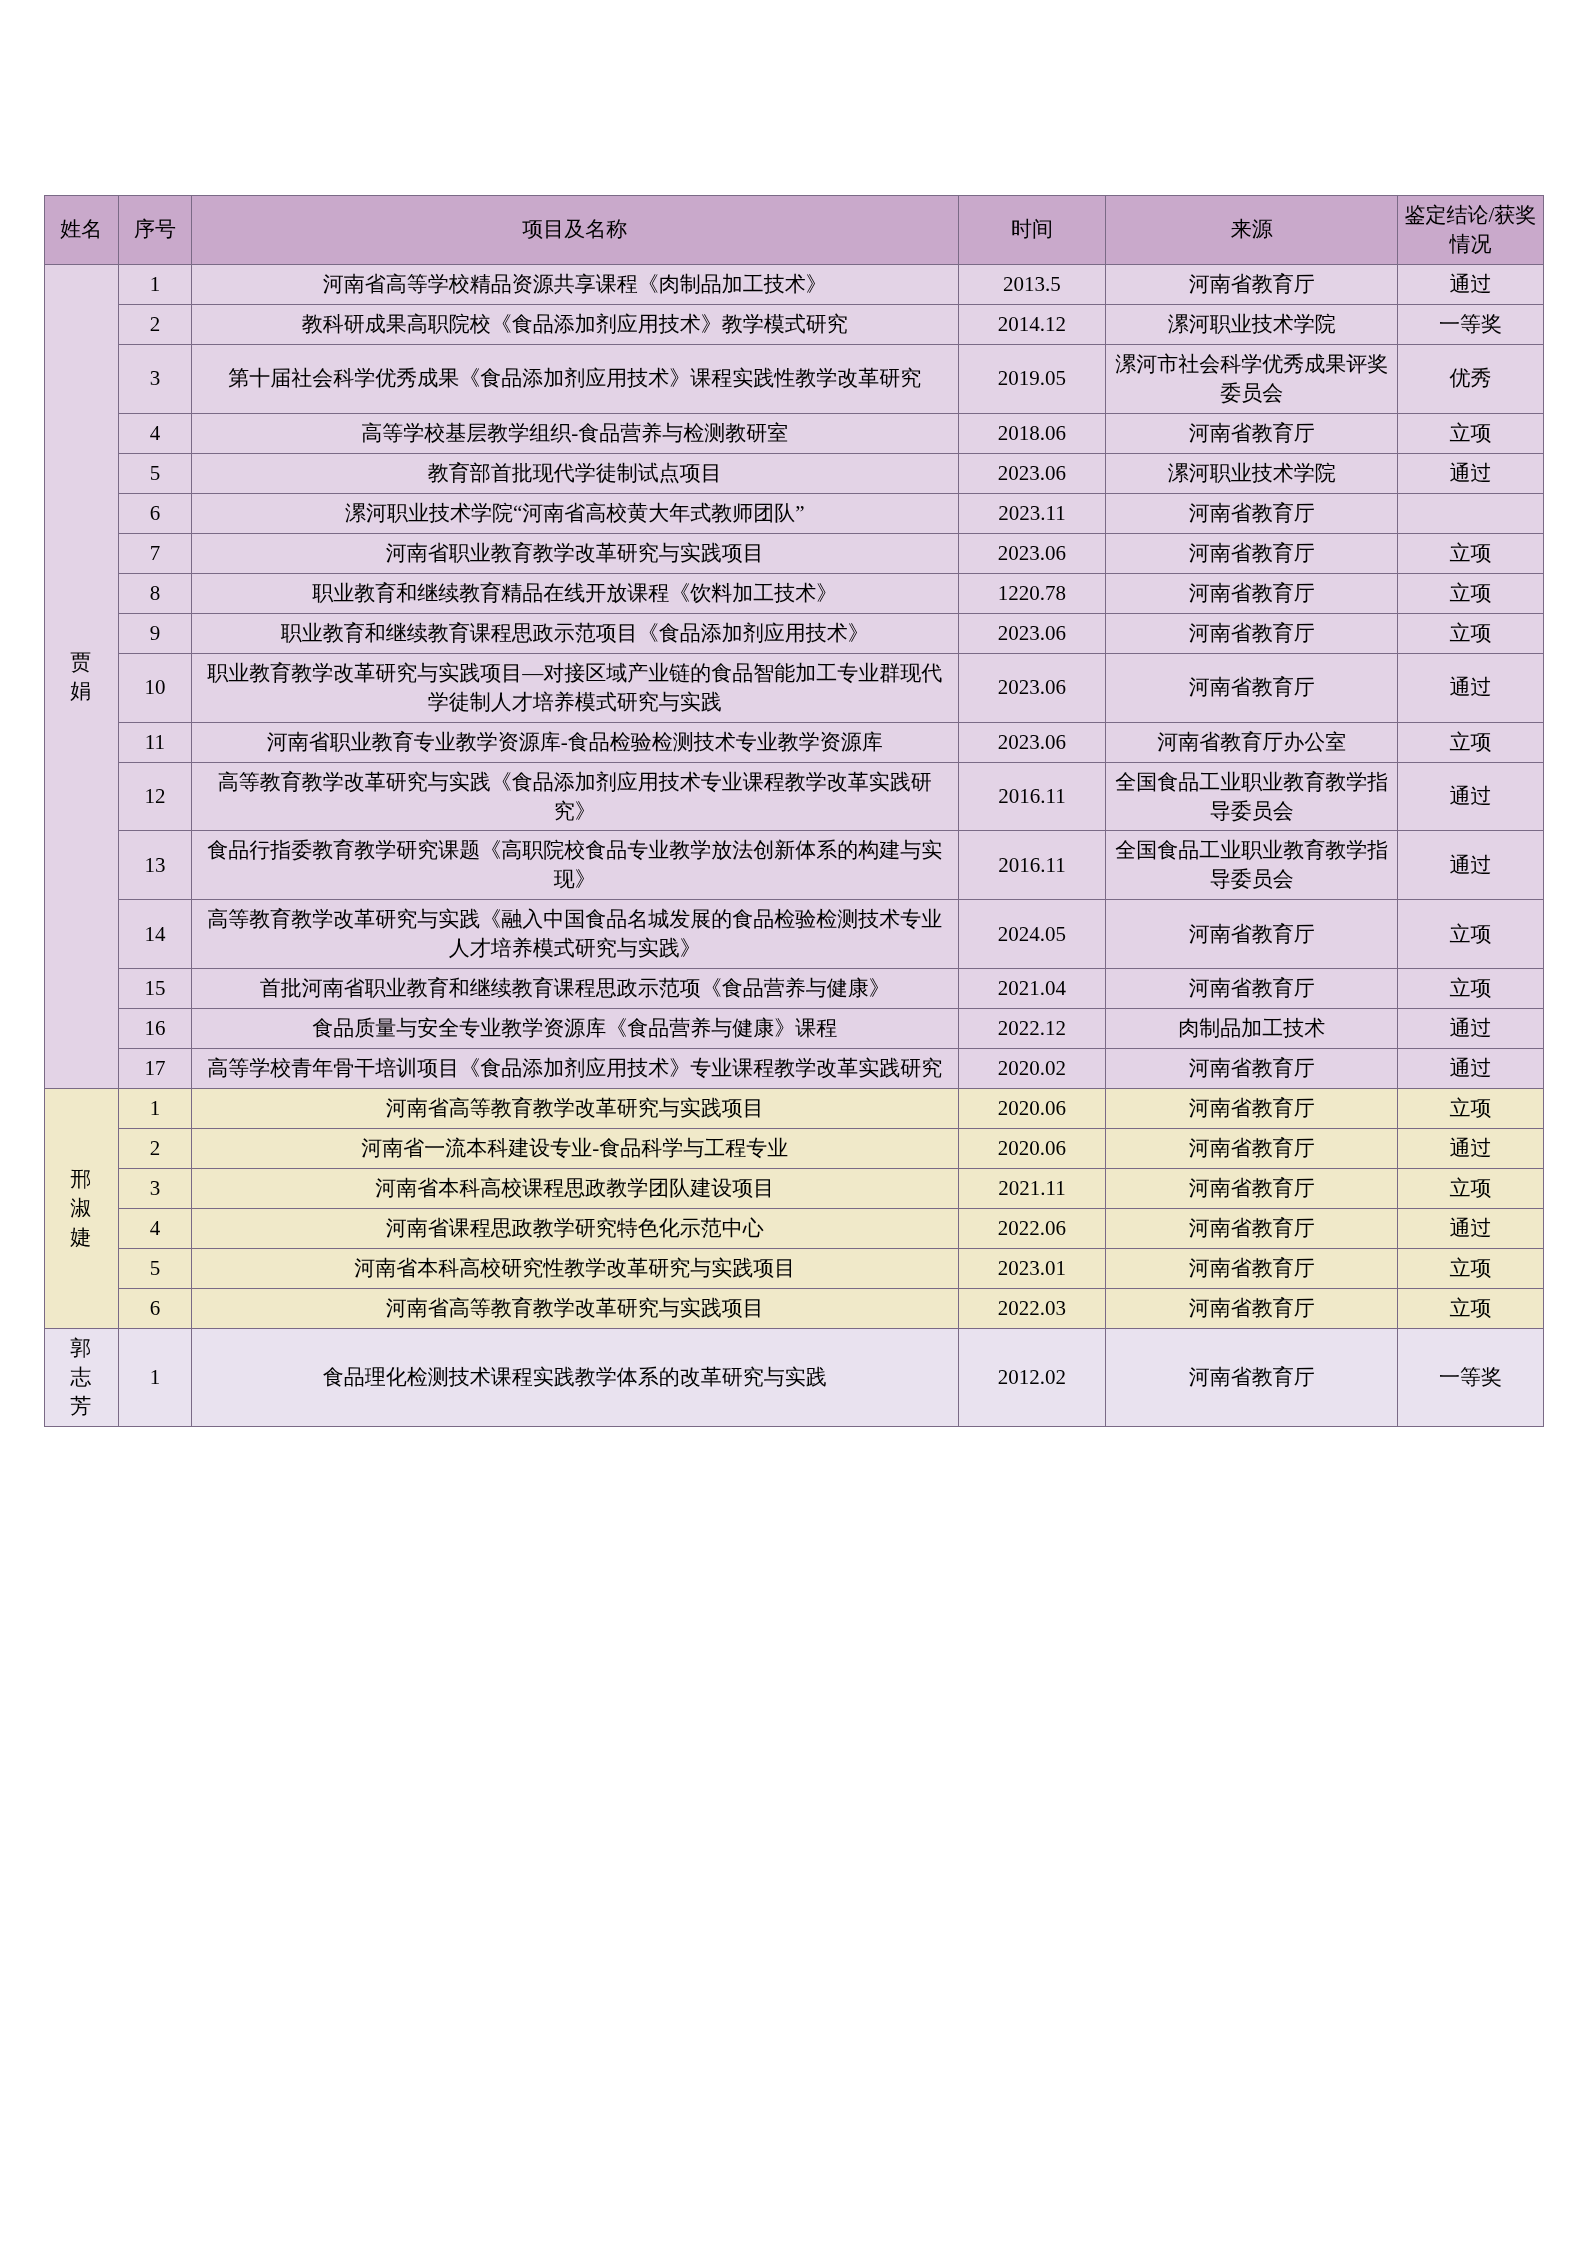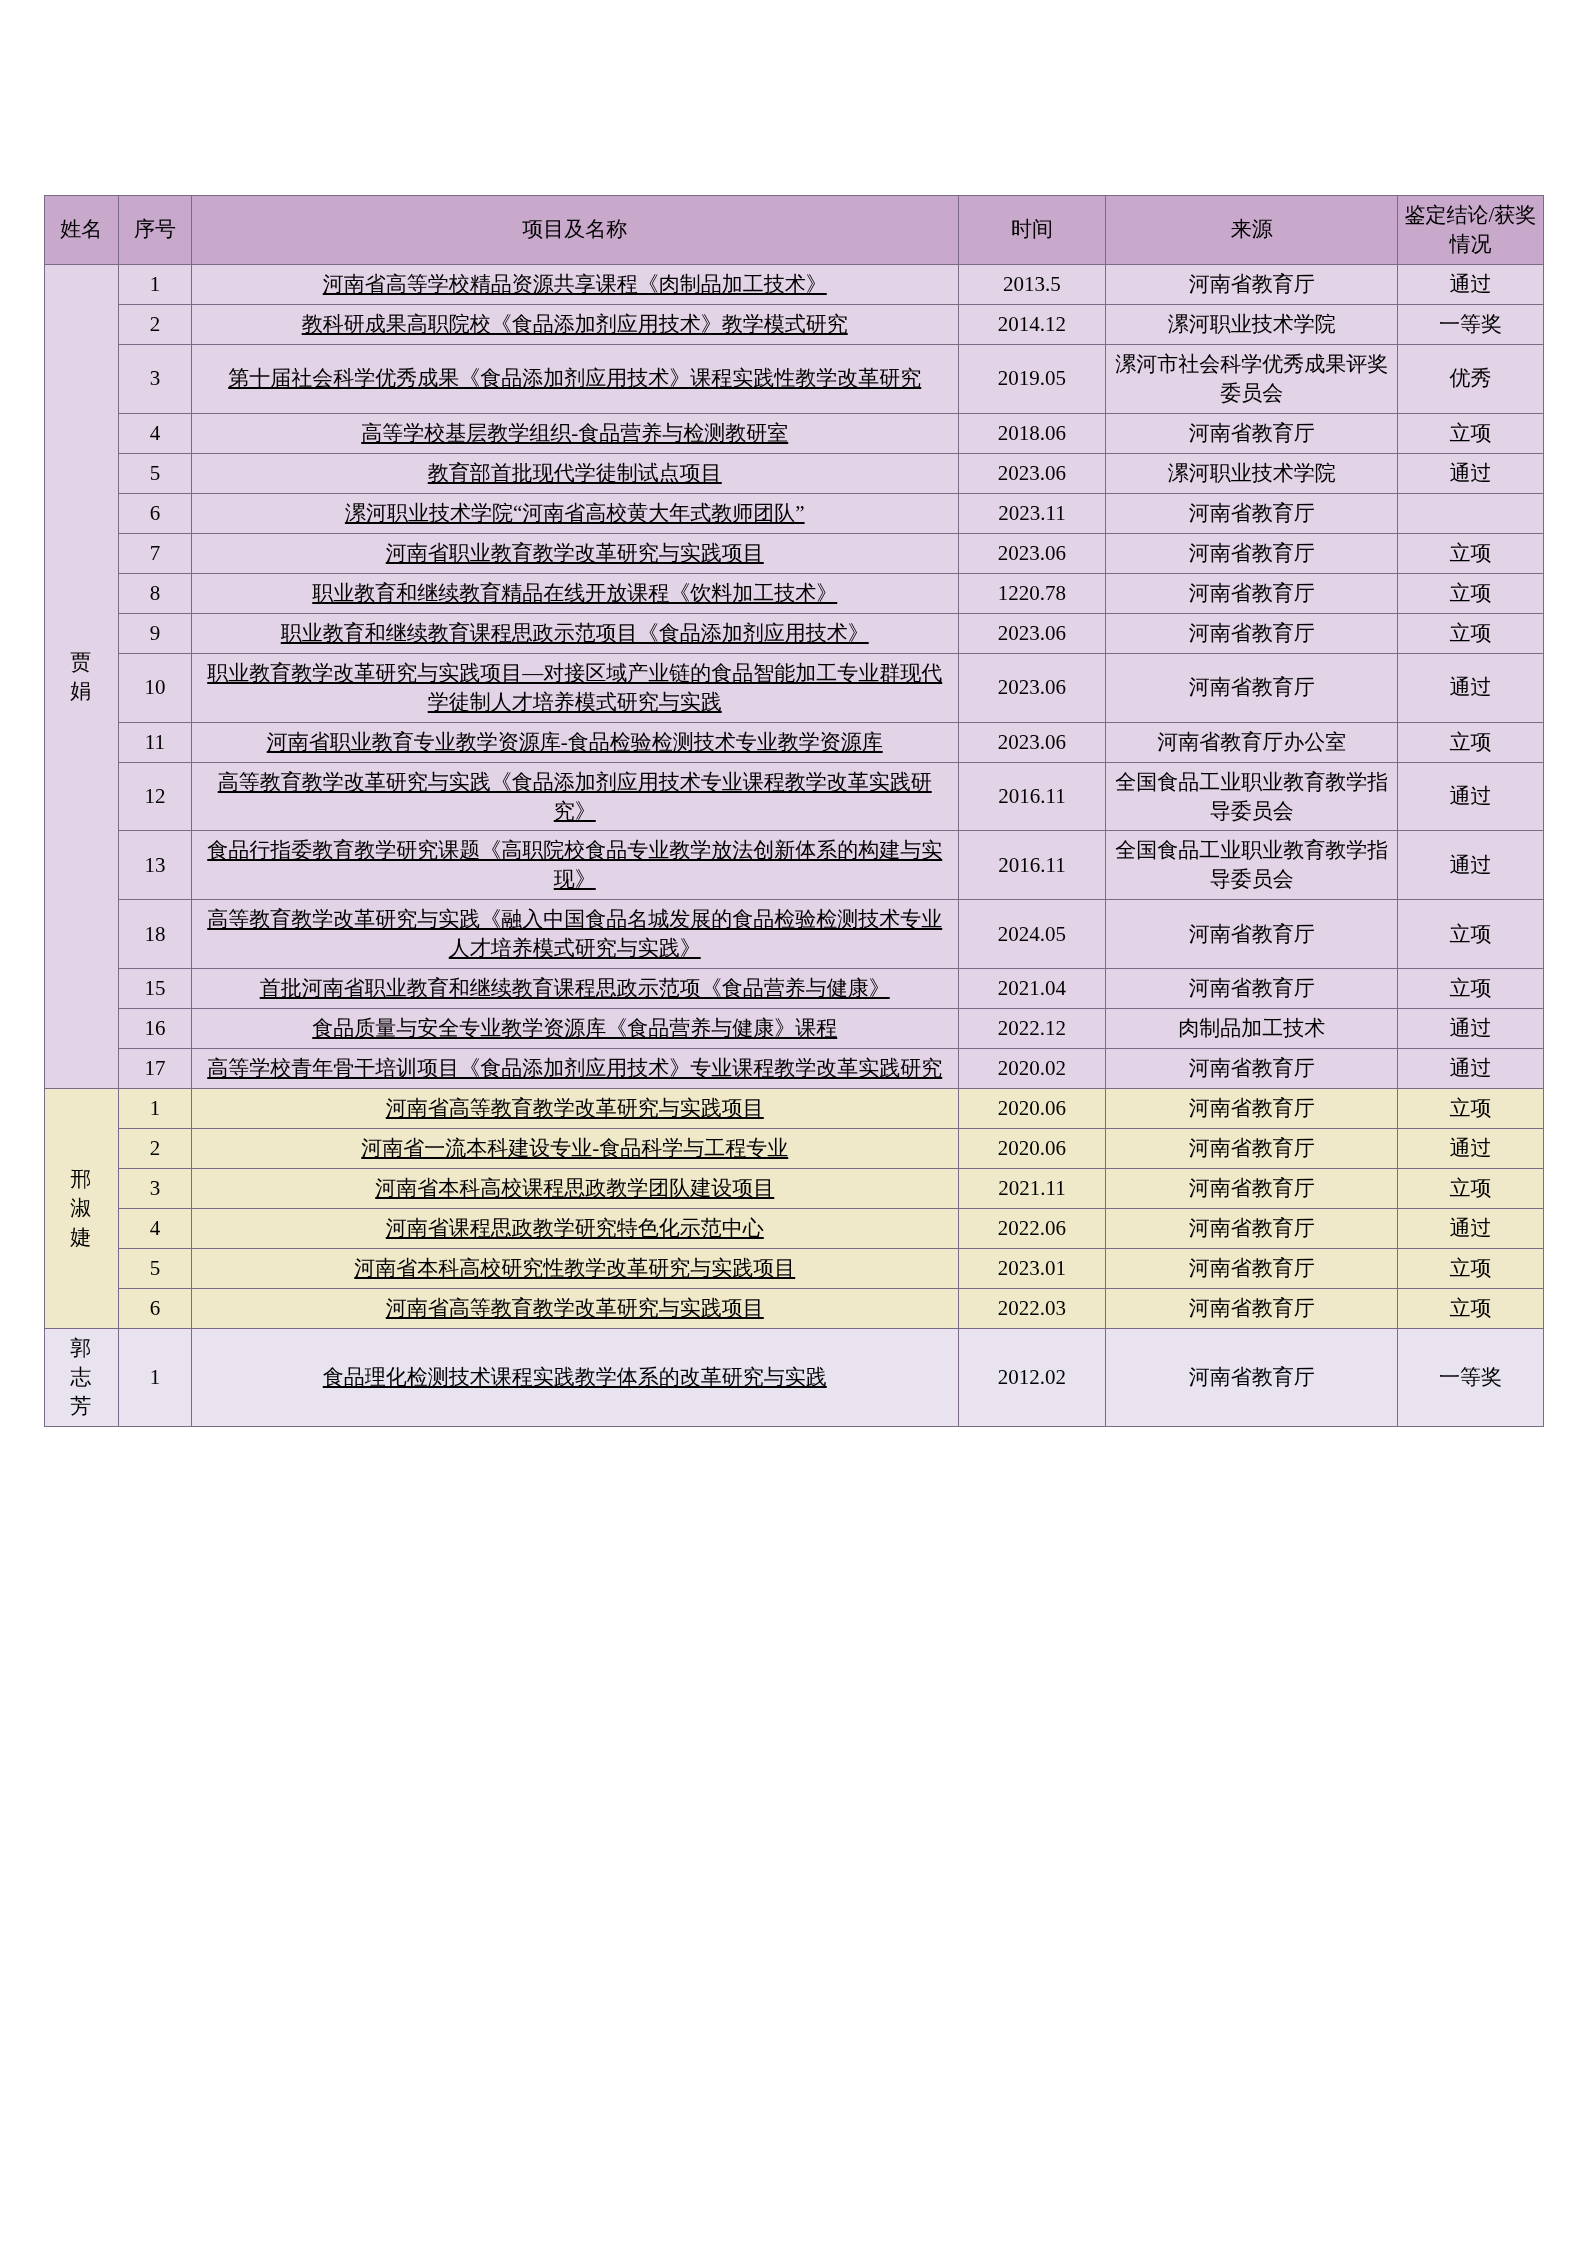--- a/index.html
+++ b/index.html
@@ -55,21 +55,20 @@
   .grp-b td { background: #f0e9c9; }
   .grp-c td { background: #e9e2ef; }
 
   td.namecell {
     font-size: 23px;
     letter-spacing: 1px;
     line-height: 1.5;
   }
   td.proj {
     text-align: center;
-    text-decoration: underline;
   }
   .wrapname {
     display: block;
   }
 </style>
 </head>
 <body>
 
 <div class="page">
   <table class="matrix">
@@ -181,21 +180,21 @@
           <td>通过</td>
         </tr>
         <tr class="grp-a">
           <td>13</td>
           <td class="proj">食品行指委教育教学研究课题《高职院校食品专业教学放法创新体系的构建与实现》</td>
           <td>2016.11</td>
           <td>全国食品工业职业教育教学指导委员会</td>
           <td>通过</td>
         </tr>
         <tr class="grp-a">
-          <td>18</td>
+          <td>14</td>
           <td class="proj">高等教育教学改革研究与实践《融入中国食品名城发展的食品检验检测技术专业人才培养模式研究与实践》</td>
           <td>2024.05</td>
           <td>河南省教育厅</td>
           <td>立项</td>
         </tr>
         <tr class="grp-a">
           <td>15</td>
           <td class="proj">首批河南省职业教育和继续教育课程思政示范项《食品营养与健康》</td>
           <td>2021.04</td>
           <td>河南省教育厅</td>

